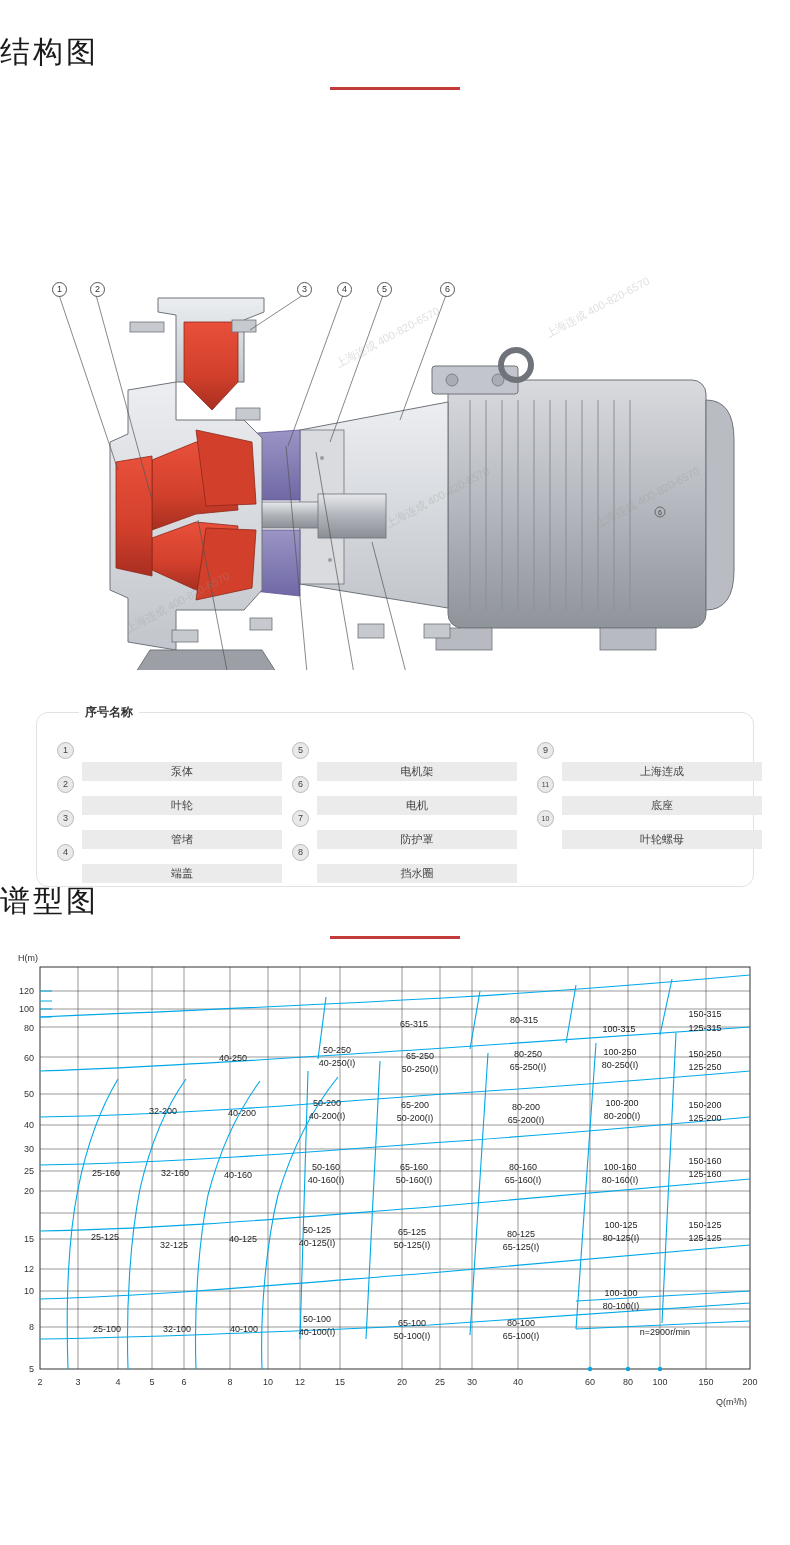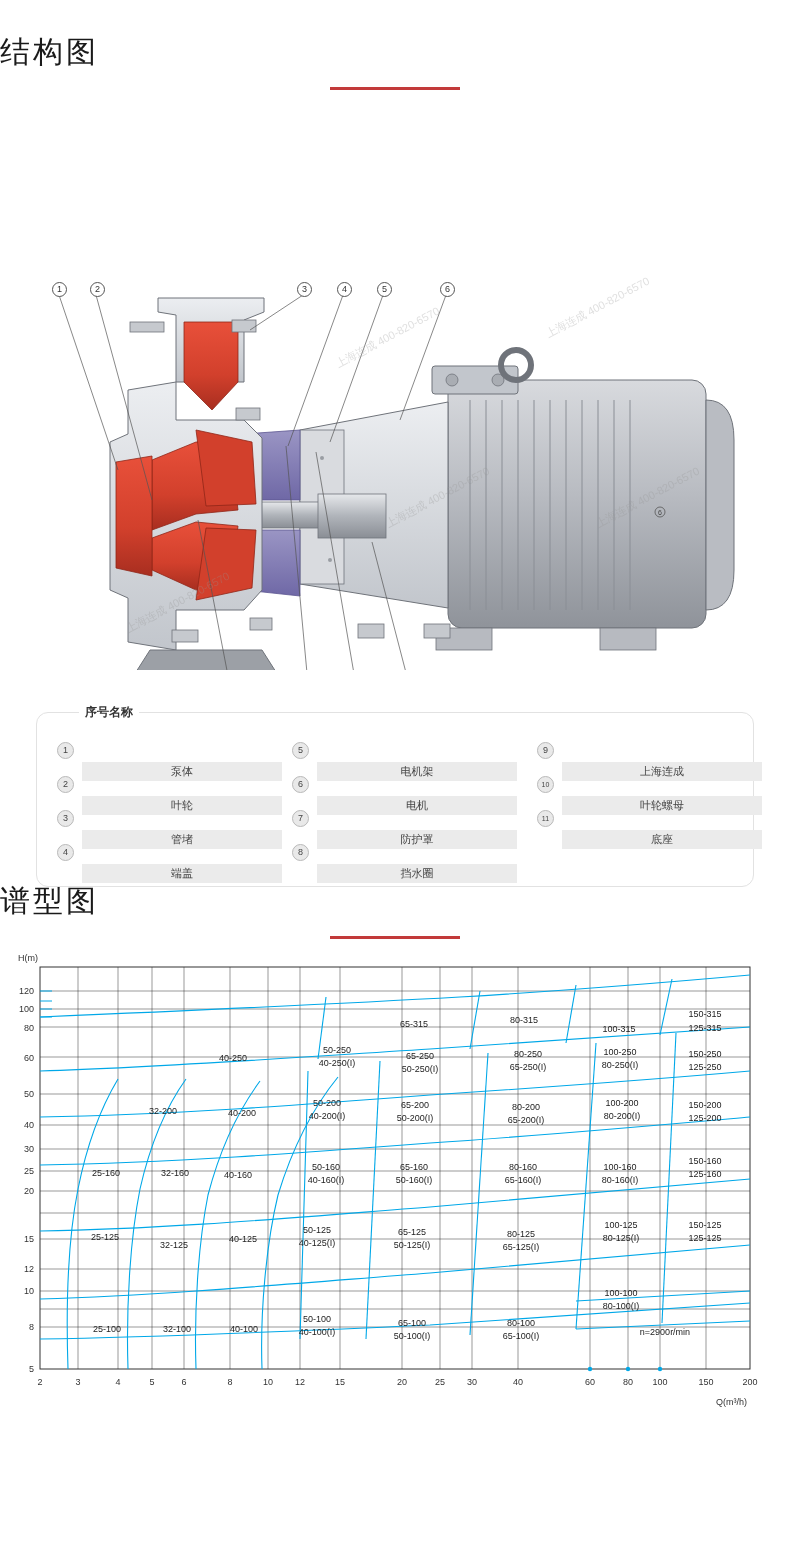--- a/index.html
+++ b/index.html
@@ -328,26 +328,26 @@
       <span class="legend-label">挡水圈</span>
     </div>
   </div>
 
   <div class="legend-col c3">
     <div class="legend-item">
       <span class="legend-bullet">9</span>
       <span class="legend-label">上海连成</span>
     </div>
     <div class="legend-item">
+      <span class="legend-bullet" style="font-size:7px;">11</span>
+      <span class="legend-label">底座</span>
+    </div>
+    <div class="legend-item">
       <span class="legend-bullet" style="font-size:7px;">10</span>
       <span class="legend-label">叶轮螺母</span>
-    </div>
-    <div class="legend-item">
-      <span class="legend-bullet" style="font-size:7px;">11</span>
-      <span class="legend-label">底座</span>
     </div>
   </div>
 </div>
 
 <div style="height:175px"></div>
 
 <div style="height:36px"></div>
 <div class="section-title">谱型图</div>
 <div class="title-rule"></div>
 

